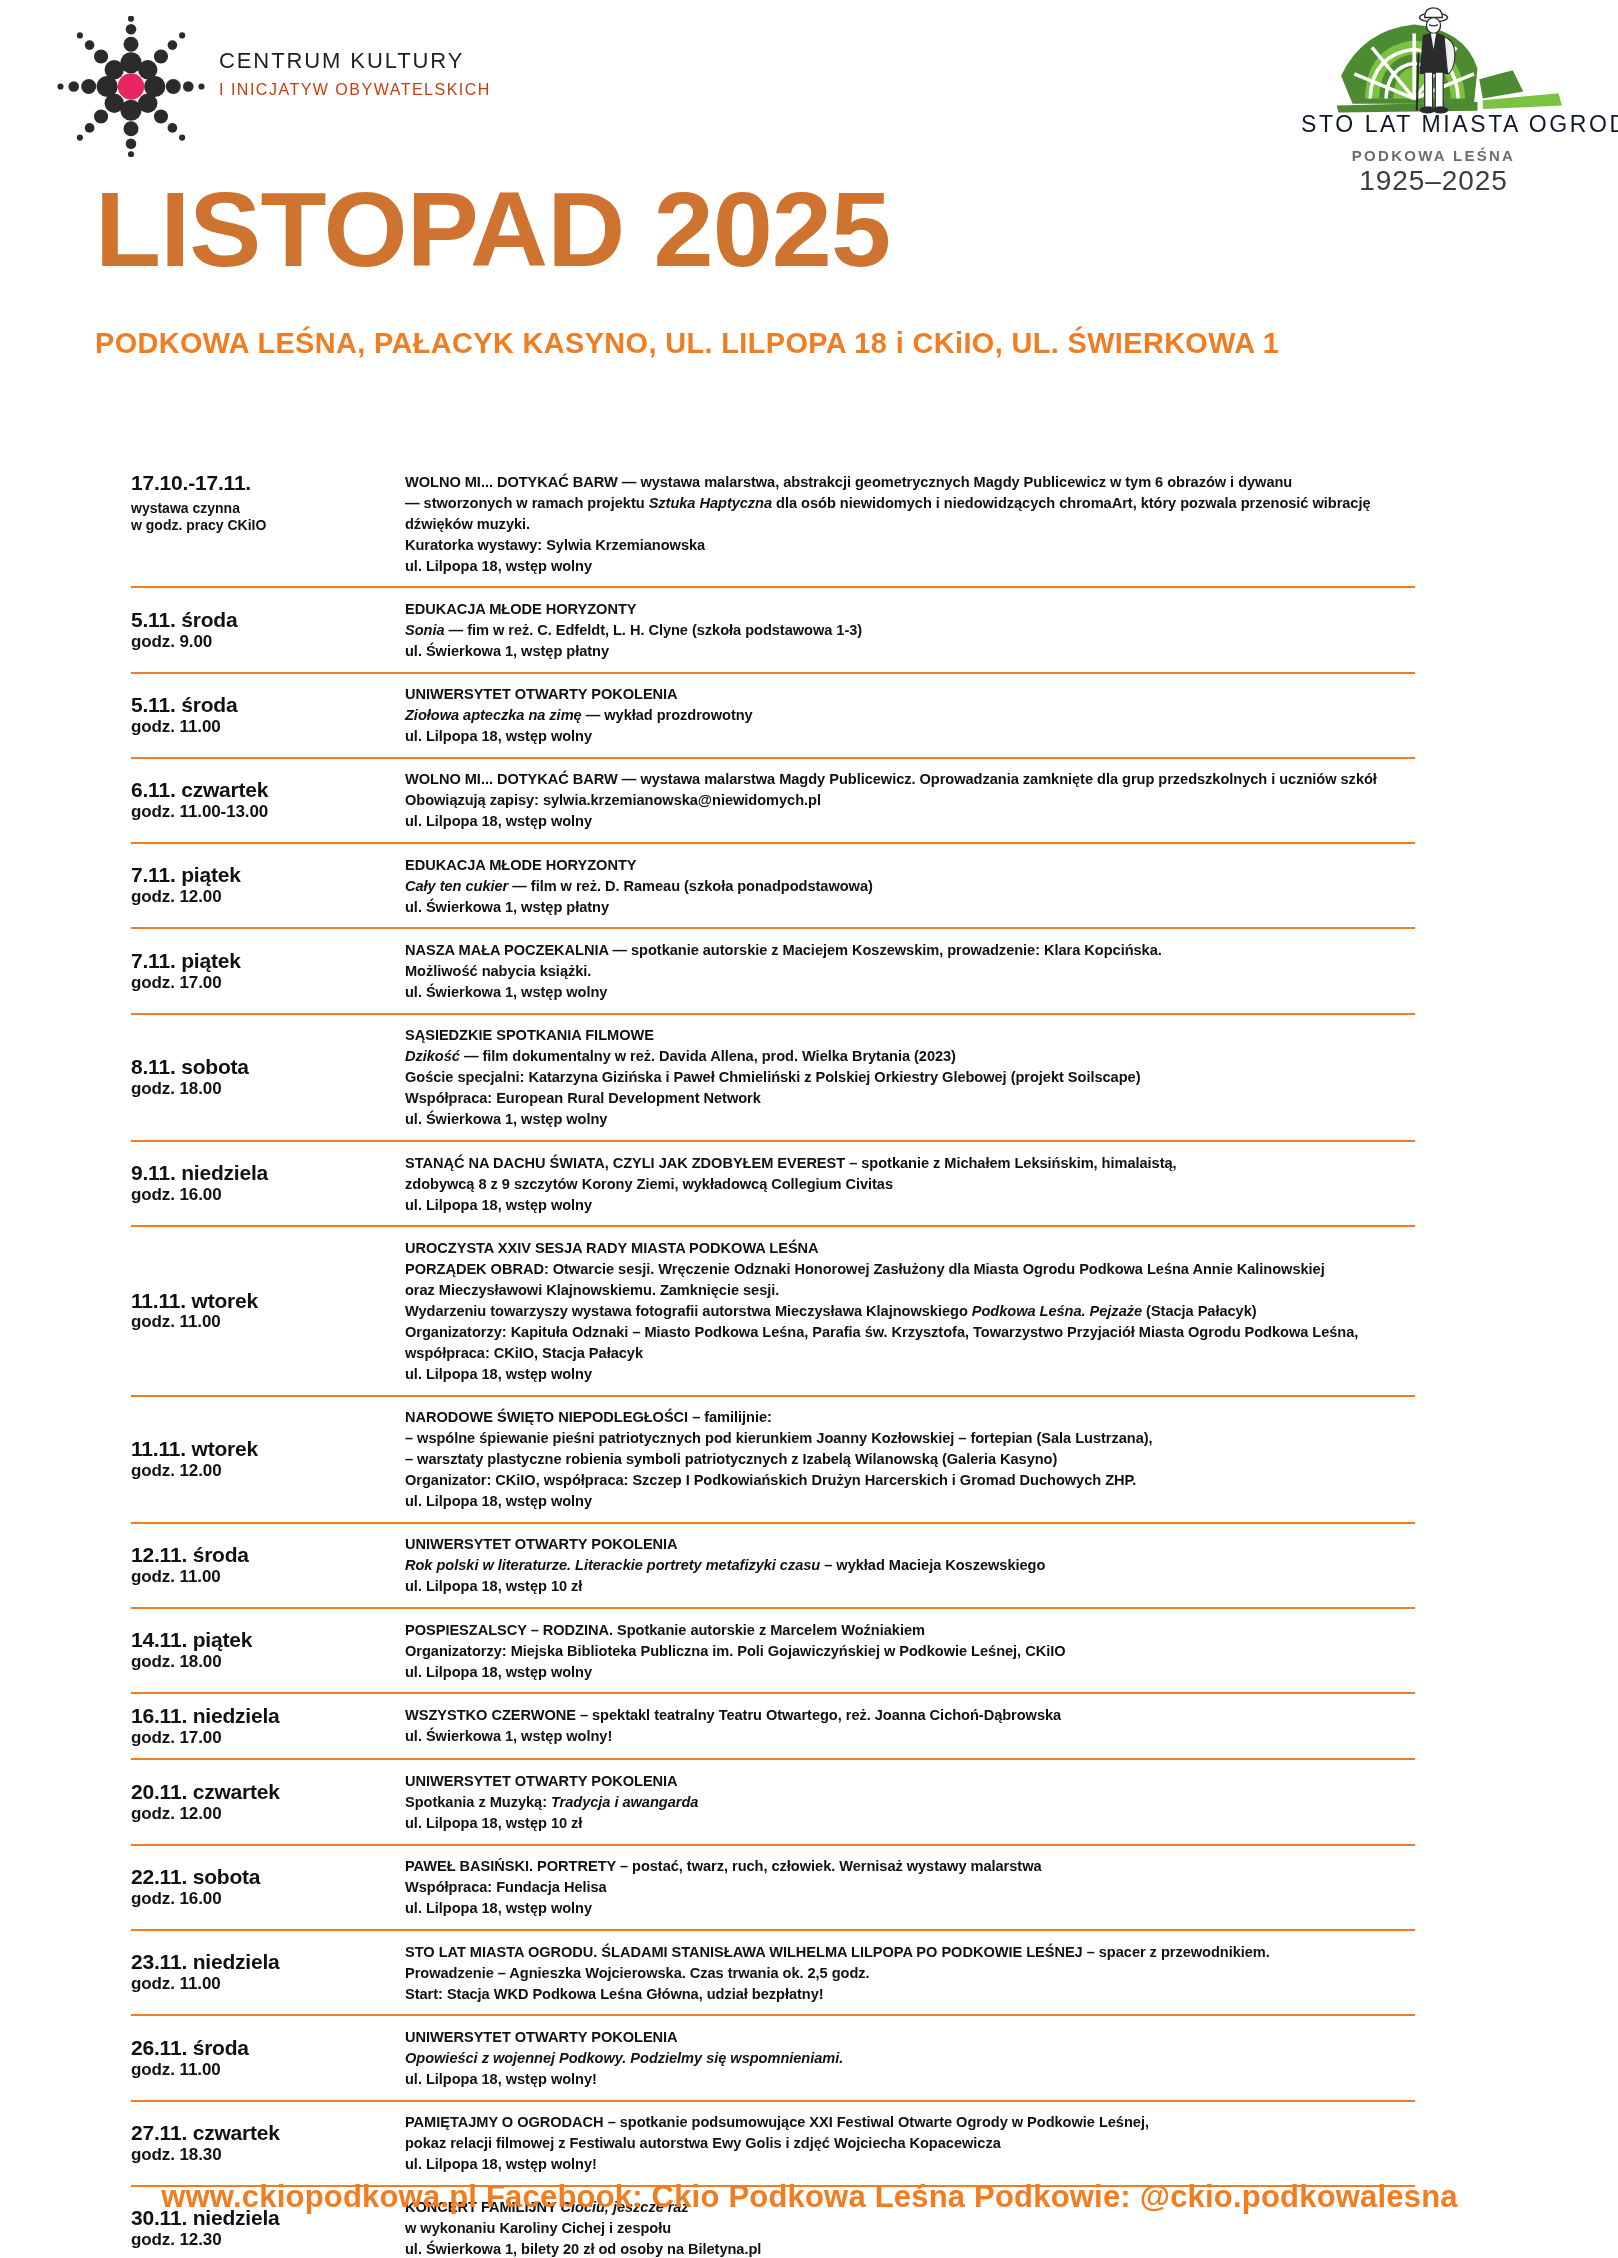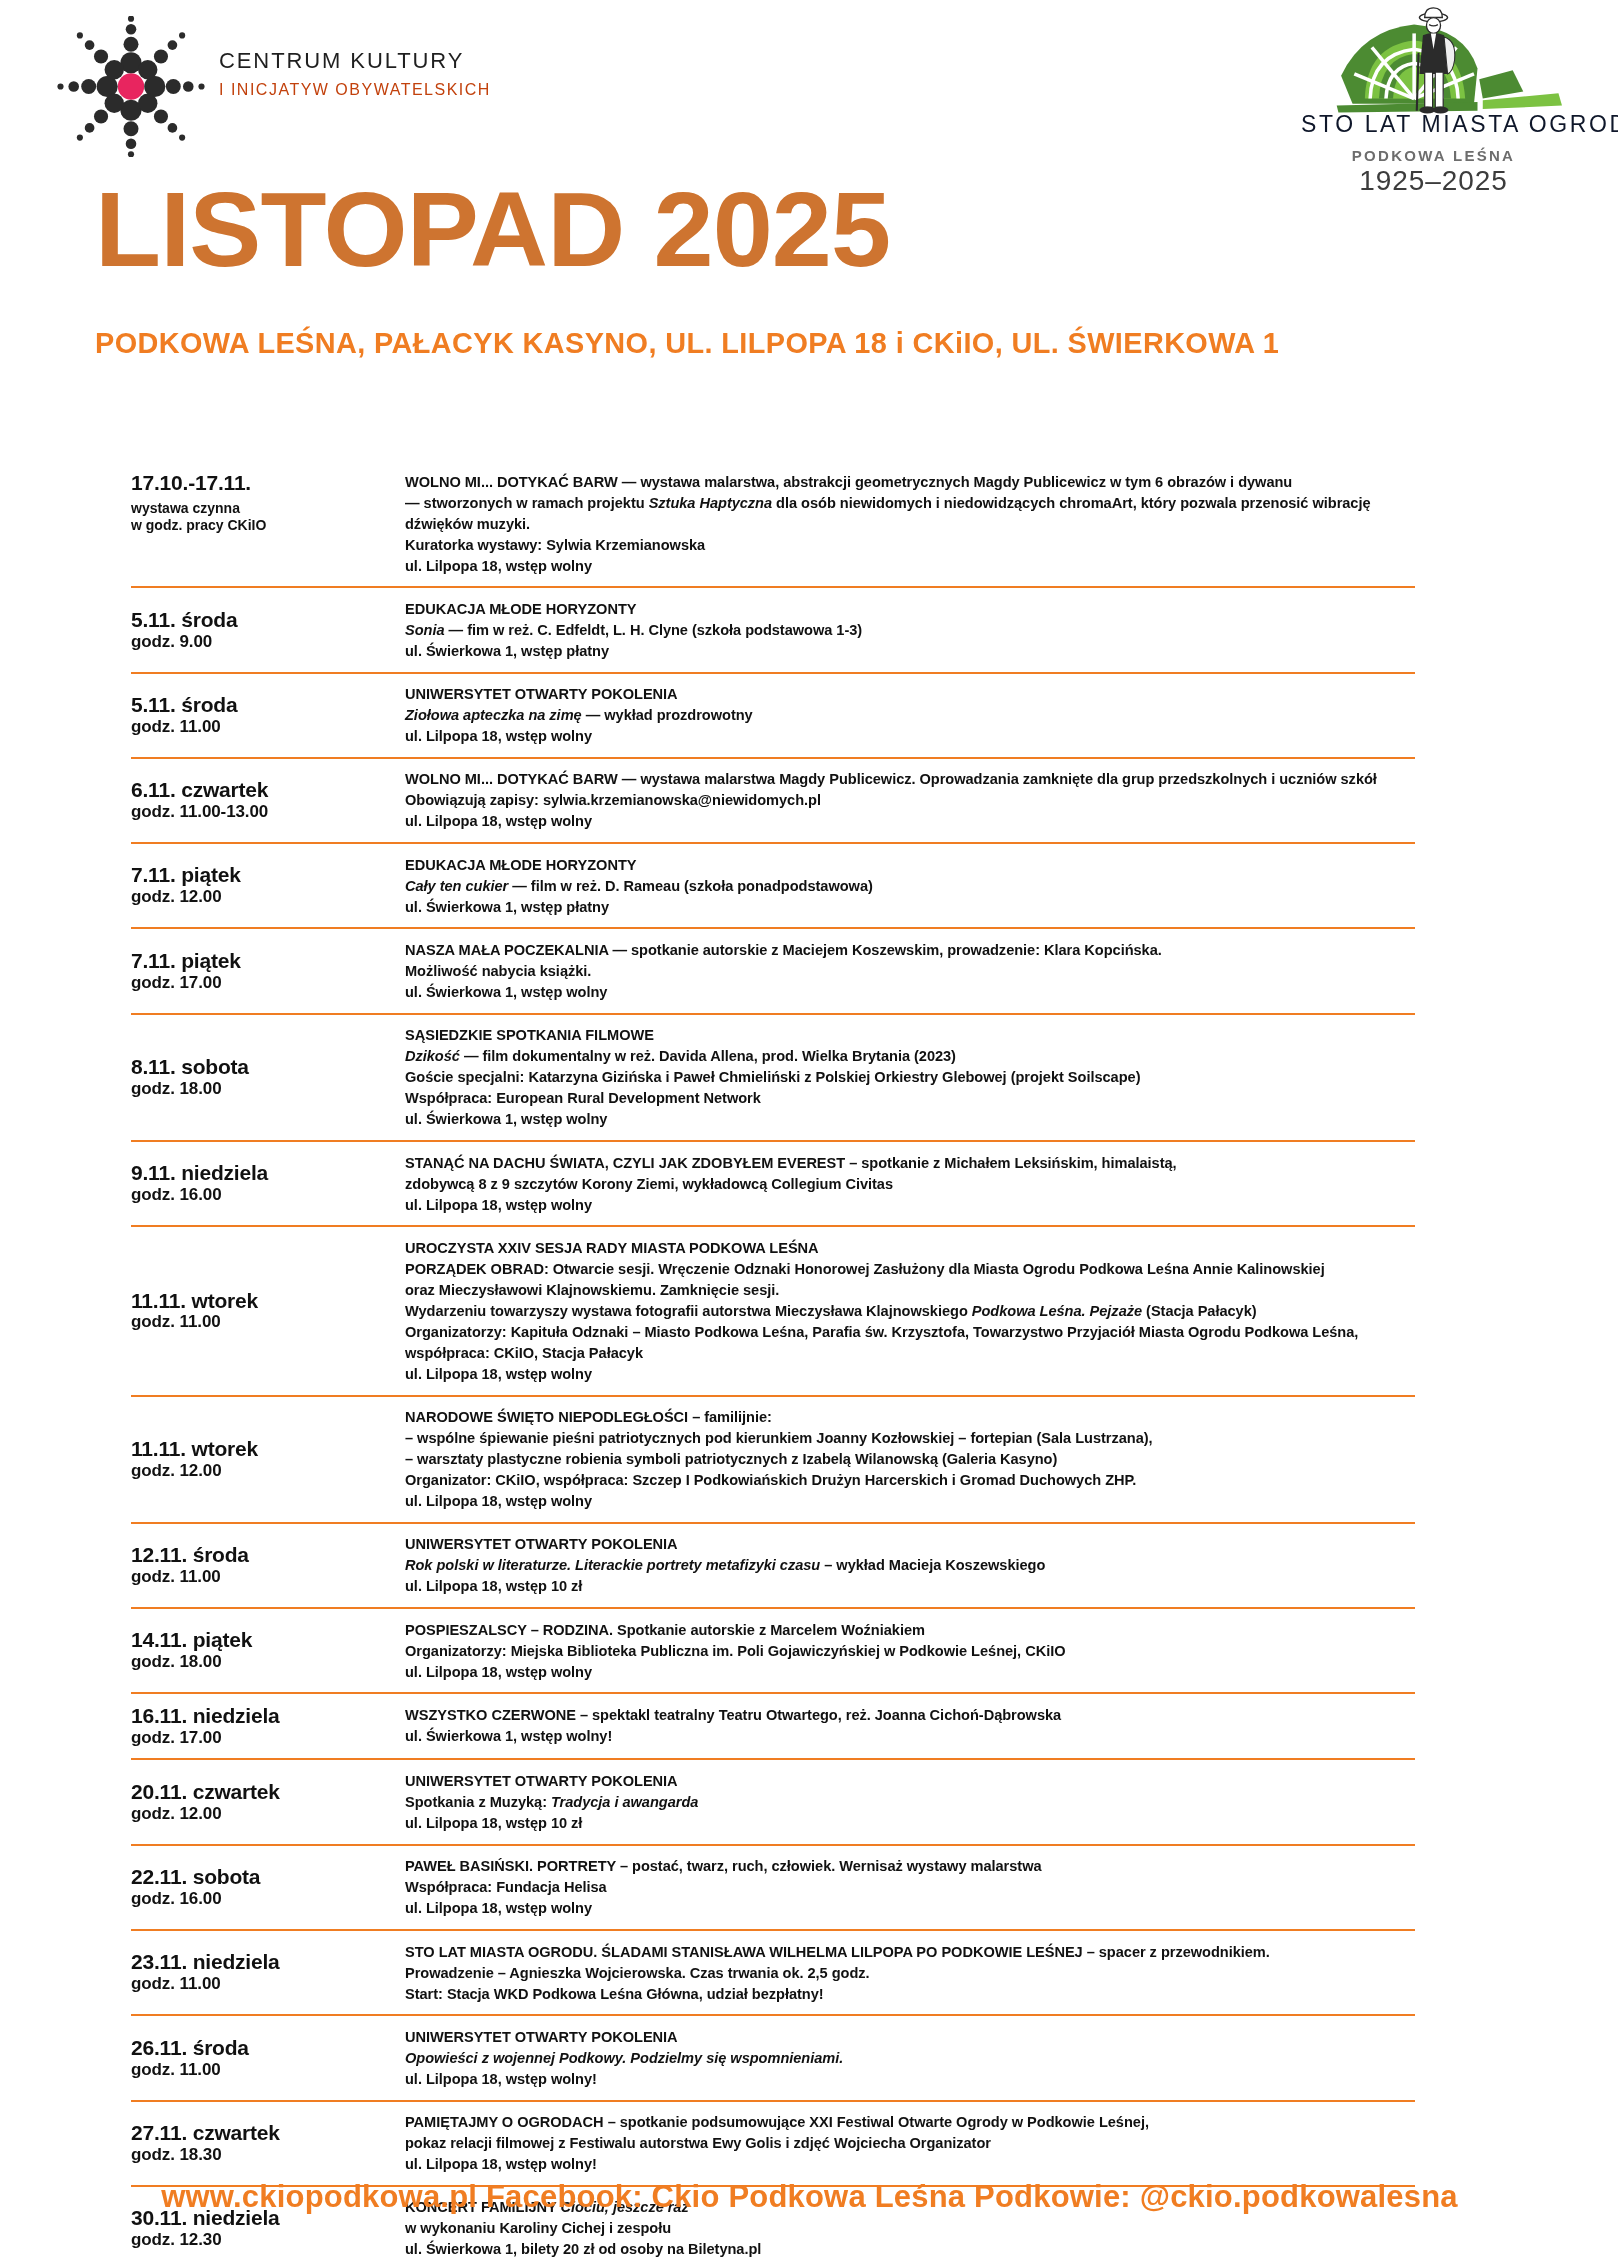--- a/index.html
+++ b/index.html
@@ -392,21 +392,21 @@
         <div class="desc-line b">ul. Lilpopa 18, wstęp wolny!</div>
       </div>
     </div>
     <div class="row">
       <div class="date-col mid">
         <div class="date-main">27.11. czwartek</div>
         <div class="date-sub">godz. 18.30</div>
       </div>
       <div class="desc-col">
         <div class="desc-line b">PAMIĘTAJMY O OGRODACH – spotkanie podsumowujące XXI Festiwal Otwarte Ogrody w Podkowie Leśnej,</div>
-        <div class="desc-line b">pokaz relacji filmowej z Festiwalu autorstwa Ewy Golis i zdjęć Wojciecha Organizator</div>
+        <div class="desc-line b">pokaz relacji filmowej z Festiwalu autorstwa Ewy Golis i zdjęć Wojciecha Kopacewicza</div>
         <div class="desc-line b">ul. Lilpopa 18, wstęp wolny!</div>
       </div>
     </div>
     <div class="row">
       <div class="date-col mid">
         <div class="date-main">30.11. niedziela</div>
         <div class="date-sub">godz. 12.30</div>
       </div>
       <div class="desc-col">
         <div class="desc-line b">KONCERT FAMILIJNY <i>Ciociu, jeszcze raz</i></div>

